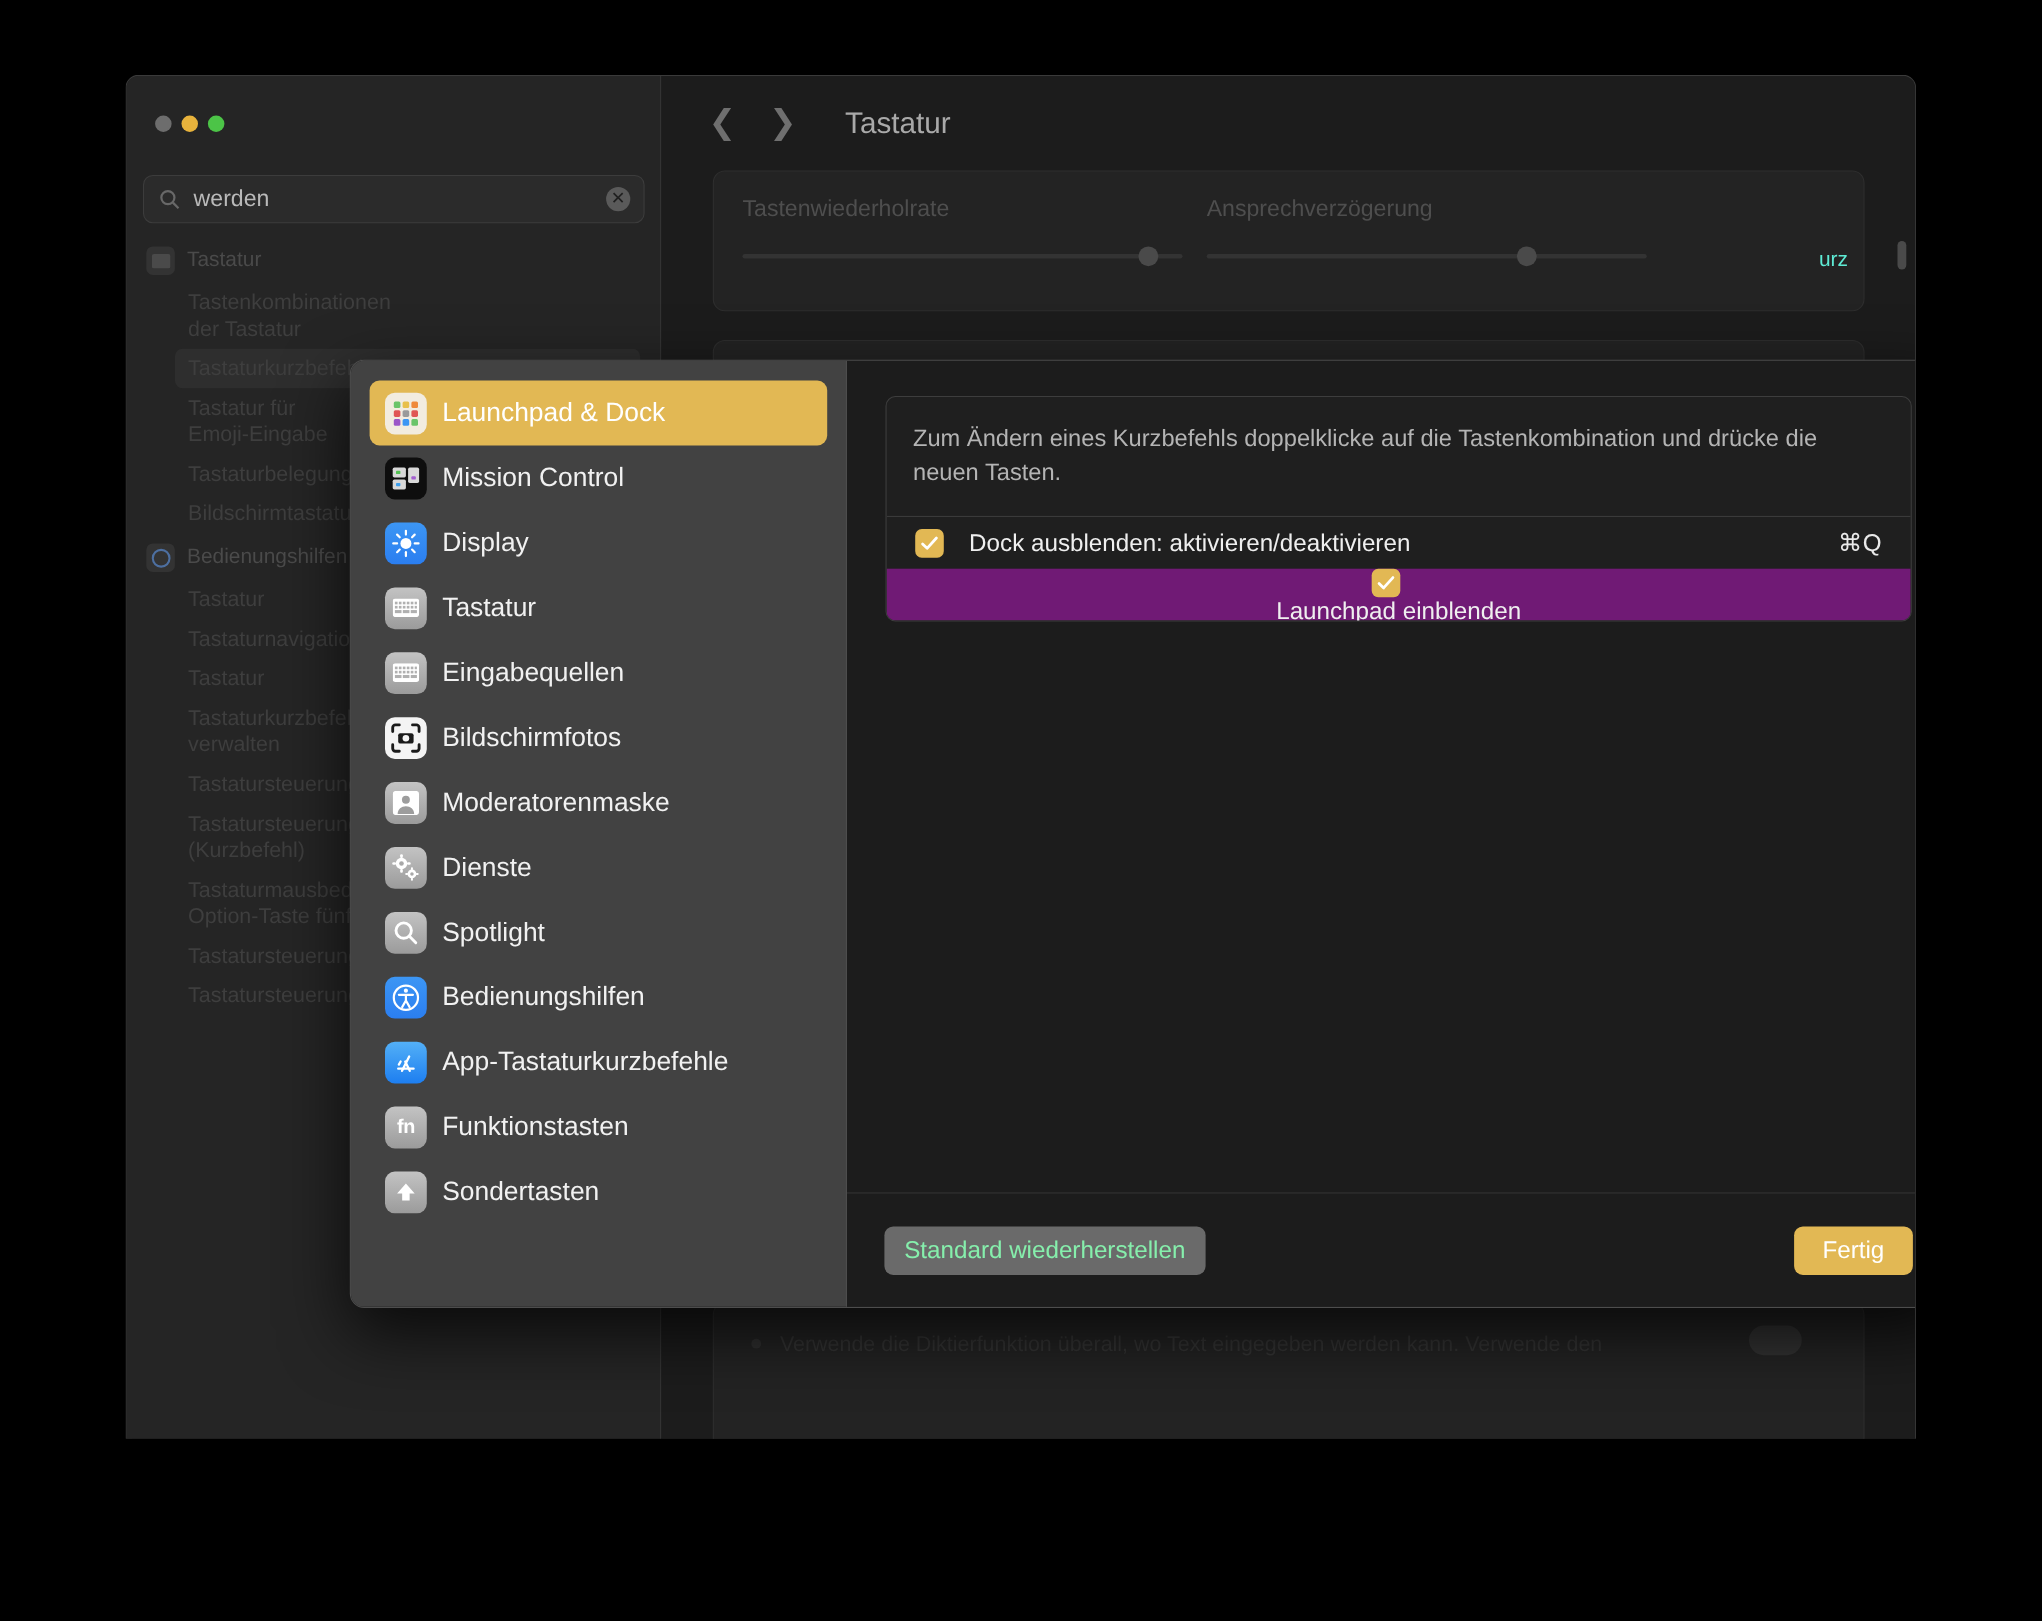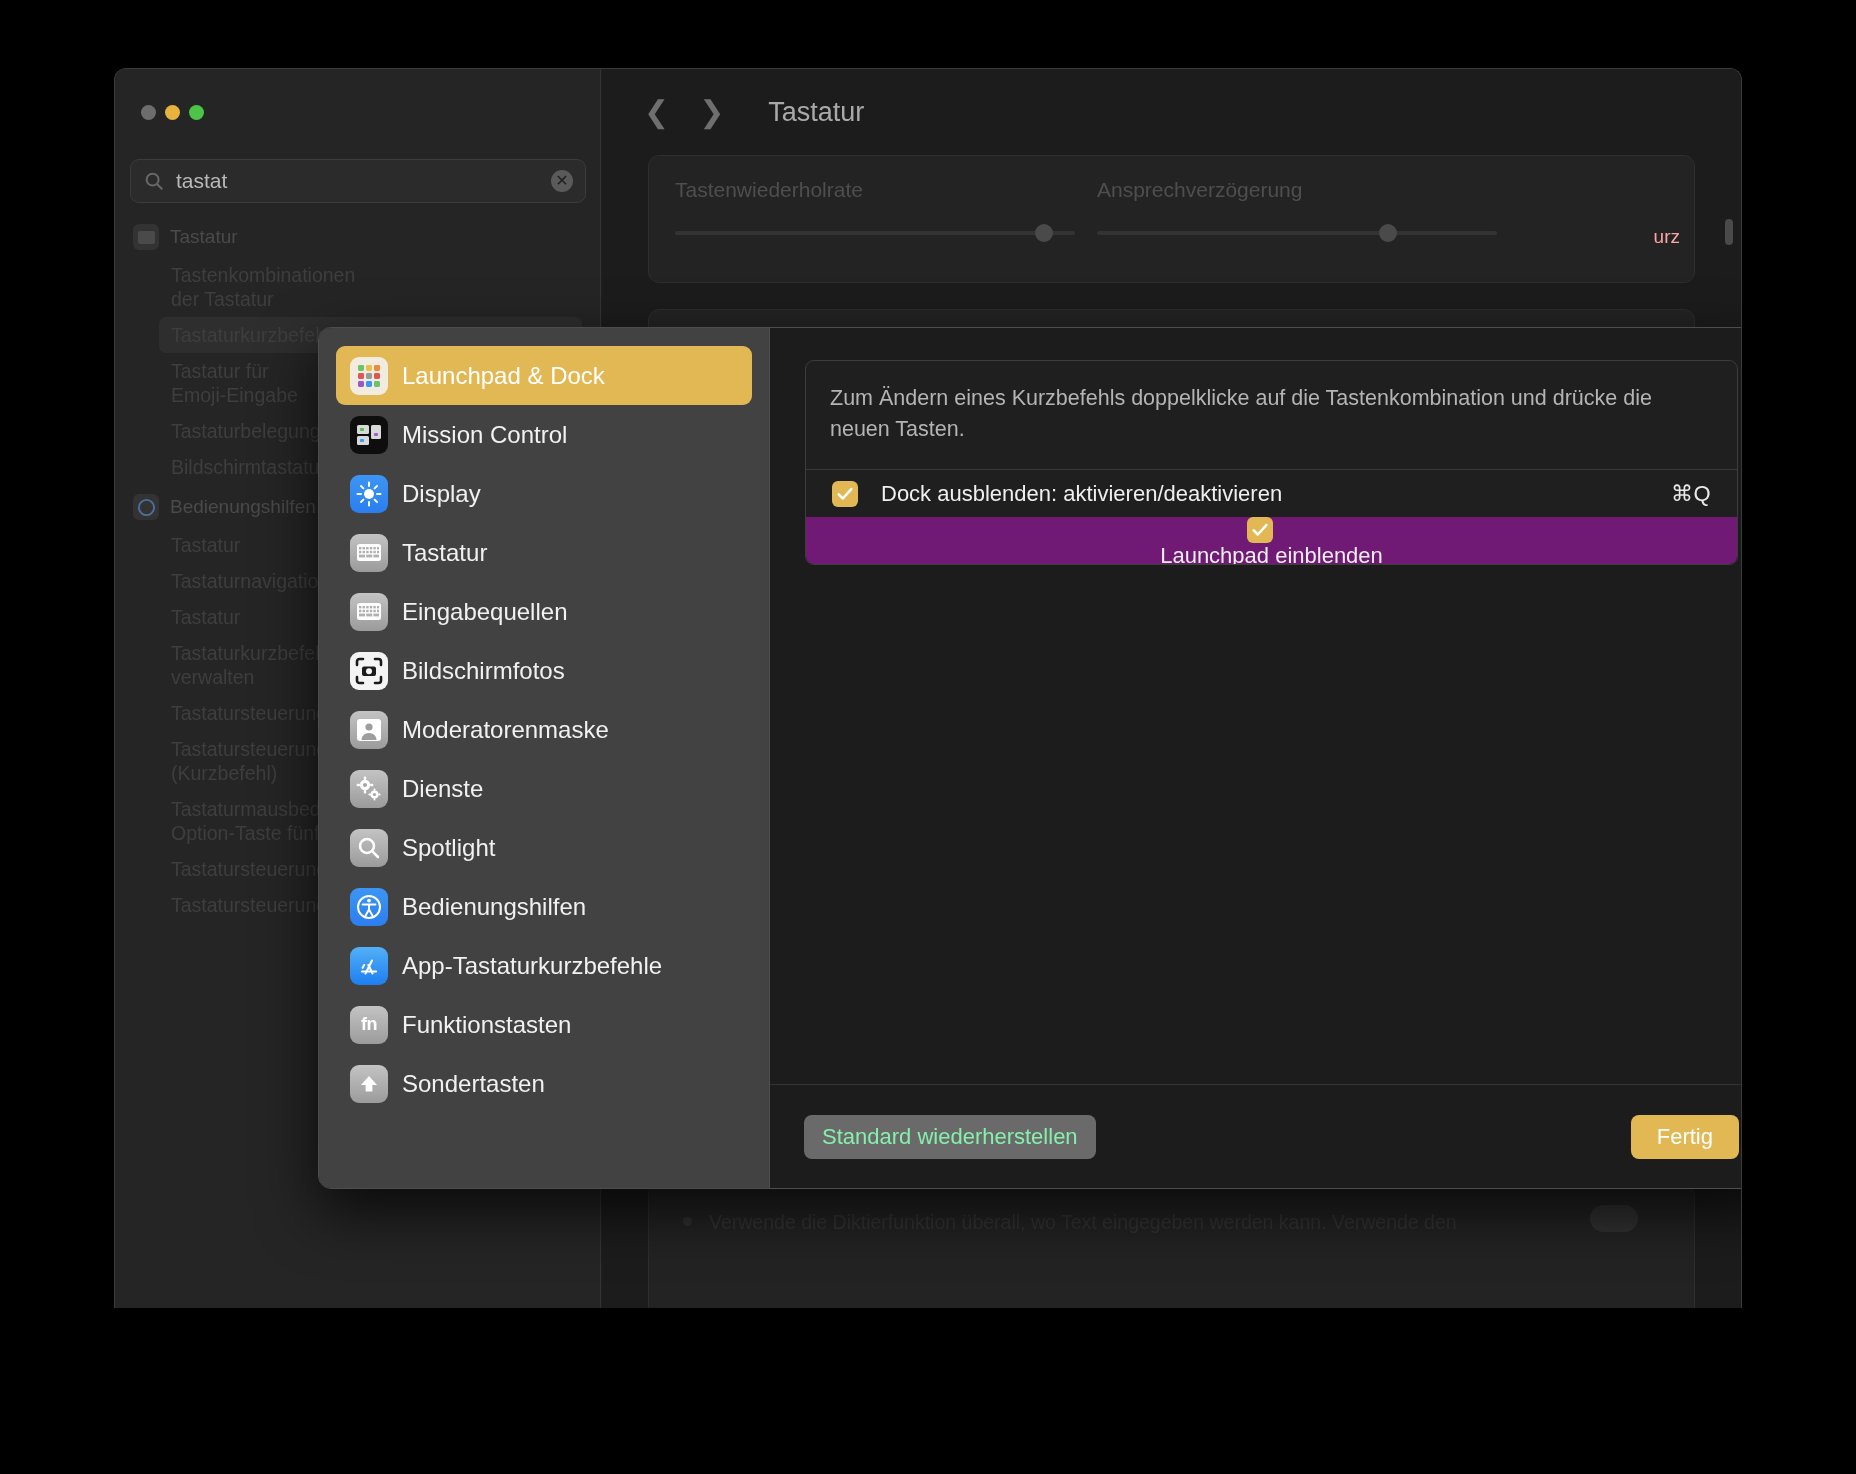--- a/index.html
+++ b/index.html
@@ -122,21 +122,21 @@
   #card1 .c-left  { position: absolute; left: 26px; top: 22px; }
   #card1 .c-right { position: absolute; left: 448px; top: 22px; }
   .slider-track {
     position: absolute; top: 75px; height: 4px;
     background: #333; border-radius: 2px;
   }
   .slider-knob {
     position: absolute; width: 18px; height: 18px;
     border-radius: 50%; background: #4a4a4a; top: 68px;
   }
-  #kurz-lbl { position: absolute; right: 14px; top: 70px; color: #fca5a5; font-size: 19px; }
+  #kurz-lbl { position: absolute; right: 14px; top: 70px; color: #5eead4; font-size: 19px; }
 
   #card2 { position: relative; height: 660px; }
   .r {
     position: relative; height: 64px;
     border-bottom: 1px solid #2a2a2a;
     display: flex; align-items: center;
     padding: 0 22px 0 26px;
     color: #3c3c3c; font-size: 19.5px;
   }
   .r:last-child { border-bottom: none; }
@@ -309,21 +309,21 @@
       <div class="dot red"></div>
       <div class="dot yellow"></div>
       <div class="dot green"></div>
     </div>
 
     <div id="search-wrap">
       <svg class="mag" viewBox="0 0 24 24" fill="none" stroke="#9a9a9a" stroke-width="2.2">
         <circle cx="10.5" cy="10.5" r="6.5"></circle>
           <line x1="15.5" y1="15.5" x2="21" y2="21"></line>
       </svg>
-      <div id="search-value">tastat</div>
+      <div id="search-value">werden</div>
       <div id="search-clear">✕</div>
     </div>
 
     <div id="bg-results">
       <div class="bg-group">
         <div class="bg-head">
           <span class="mini">
             <svg width="17" height="13" viewBox="0 0 17 13" fill="#4a4a4a">
                 <rect x="0" y="0" width="17" height="13" rx="2"></rect>
               </svg>

